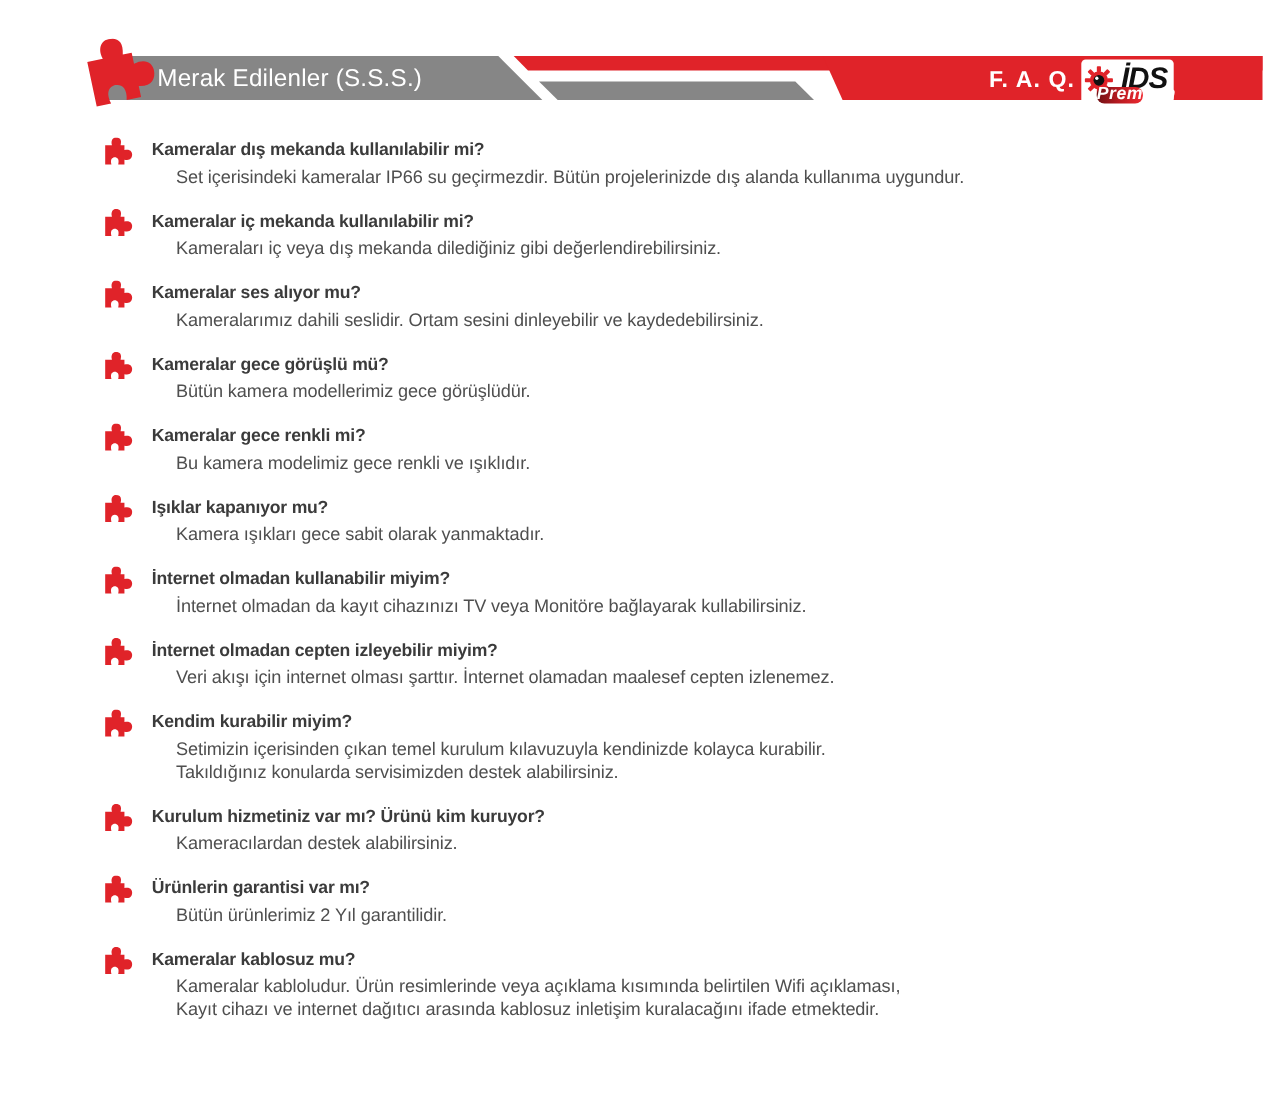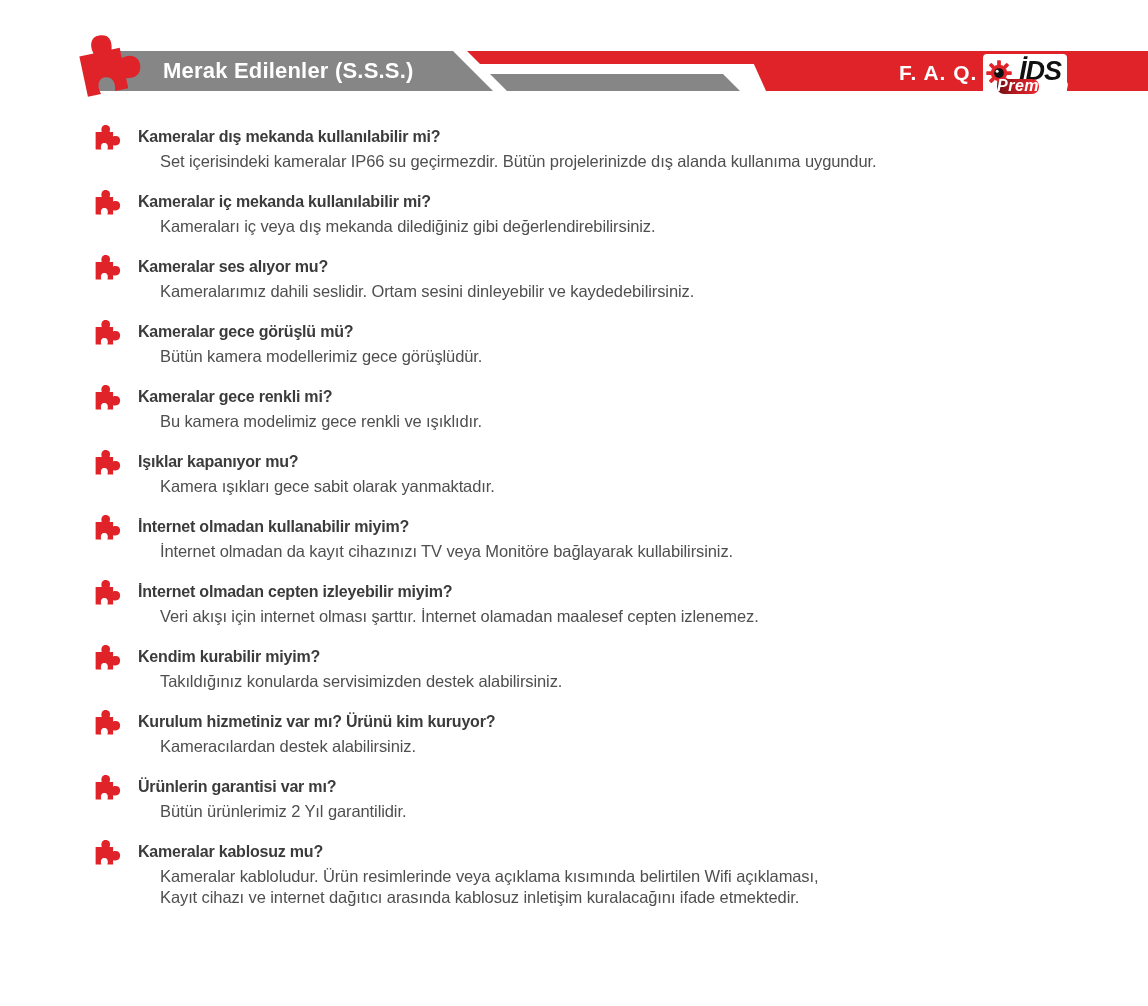--- a/index.html
+++ b/index.html
@@ -24,23 +24,22 @@
     position: absolute;
     left: 76px; top: 34px;
     width: 66px; height: 66px;
     transform: rotate(-12deg);
   }
   .page-title {
     position: absolute;
     left: 143px; top: 58px;
     color: #ffffff;
     font-size: 22px;
-    font-weight: 700;
+    font-weight: 400;
     letter-spacing: 0.2px;
-    margin-left: 20px;
   }
   .faq-label {
     position: absolute;
     left: 899px; top: 61px;
     color: #ffffff;
     font-size: 21px;
     font-weight: 700;
     letter-spacing: 1px;
   }
   .logo-box {
@@ -258,20 +257,21 @@
     </div>
   </div>
 
   <div class="faq-item">
     <svg class="puzzle-icon" viewBox="0 0 64 64" aria-hidden="true">
       <path fill="#e02329" d="M6,16 L20,16 C17,5 23,0 28,0 C37,0 41,5 38,16 L46,16 L46,26 C57,23 62,29 62,35 C62,43 57,49 46,46 L46,56 L33,56 C36,45 31,41 26,41 C21,41 16,45 19,56 L6,56 Z"></path>
     </svg>
     <div class="faq-content">
       <div class="question">Kendim kurabilir miyim?</div>
       <div class="answers">
+            <div class="answer-line">Setimizin içerisinden çıkan temel kurulum kılavuzuyla kendinizde kolayca kurabilir.</div>
             <div class="answer-line">Takıldığınız konularda servisimizden destek alabilirsiniz.</div>
           </div>
     </div>
   </div>
 
   <div class="faq-item">
     <svg class="puzzle-icon" viewBox="0 0 64 64" aria-hidden="true">
       <path fill="#e02329" d="M6,16 L20,16 C17,5 23,0 28,0 C37,0 41,5 38,16 L46,16 L46,26 C57,23 62,29 62,35 C62,43 57,49 46,46 L46,56 L33,56 C36,45 31,41 26,41 C21,41 16,45 19,56 L6,56 Z"></path>
     </svg>
     <div class="faq-content">

